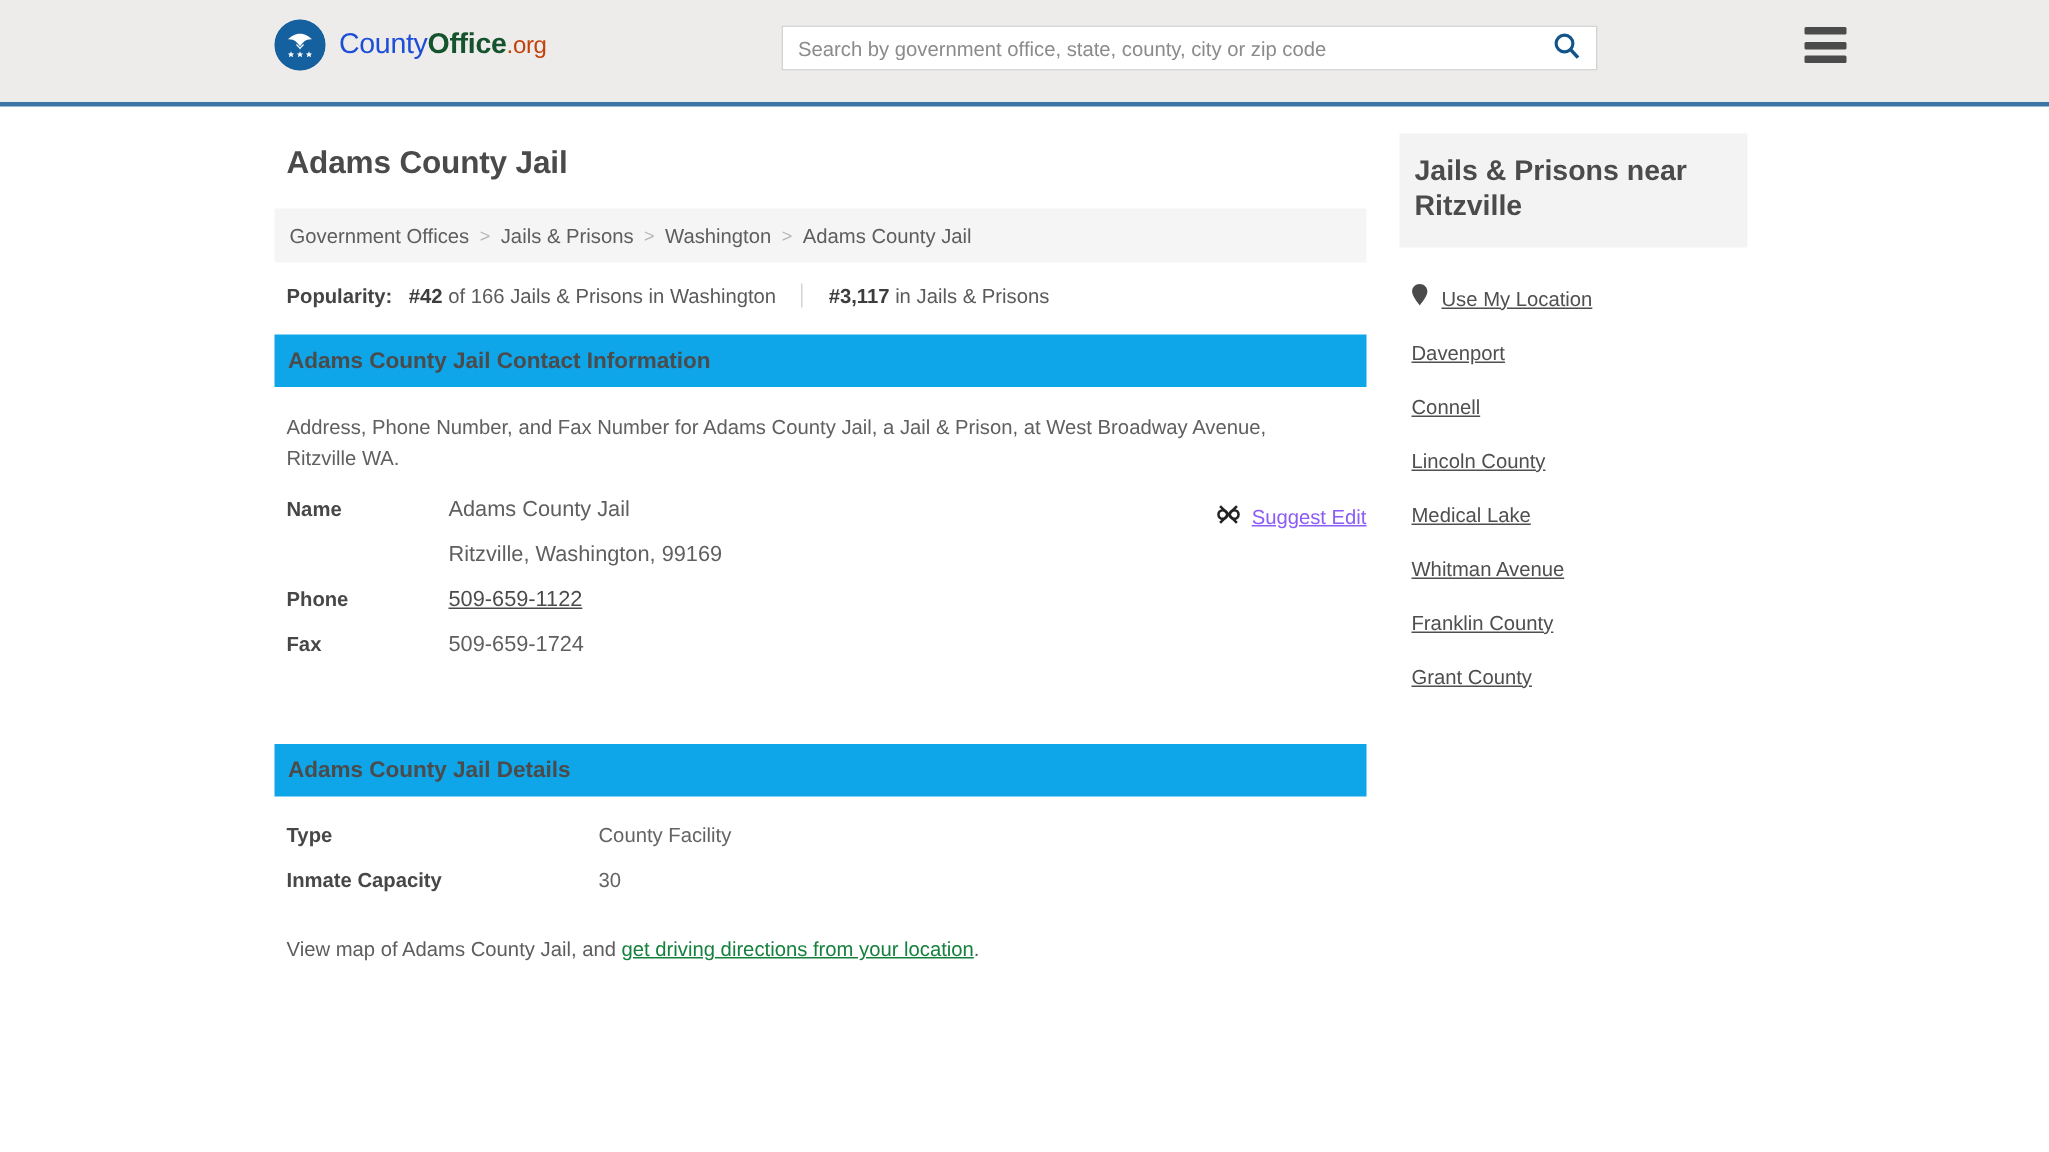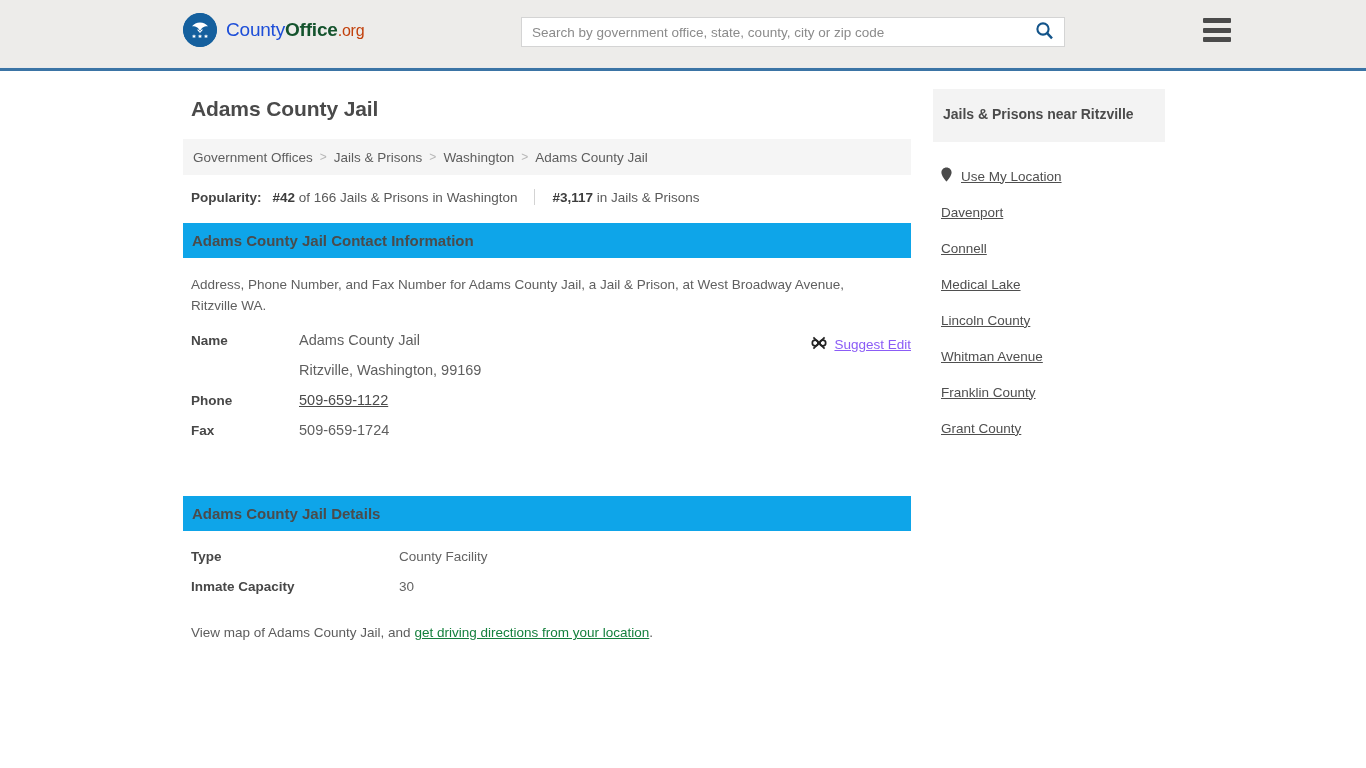--- a/index.html
+++ b/index.html
@@ -231,21 +231,21 @@
     font-size: 13.5px;
     color: #5d5d5d;
     margin: 16px 0 0 8px;
   }
   .map-desc a { color: #15803d; text-decoration: underline; }
 
   
   .side-head {
     background: #f3f3f3;
     padding: 14px 14px 16px 10px;
-    font-size: 14px;
+    font-size: 19px;
     font-weight: bold;
     color: #4b4b4b;
     line-height: 23px;
   }
   .side-links { padding-top: 16px; }
   .side-link-row {
     display: flex;
     align-items: center;
     gap: 9px;
     padding: 0 0 0 8px;
@@ -389,24 +389,24 @@
         <a href="#">Use My Location</a>
       </div>
 
       <div class="side-link-row">
         <a href="#">Davenport</a>
       </div>
       <div class="side-link-row">
         <a href="#">Connell</a>
       </div>
       <div class="side-link-row">
+        <a href="#">Lincoln County</a>
+      </div>
+      <div class="side-link-row">
         <a href="#">Medical Lake</a>
-      </div>
-      <div class="side-link-row">
-        <a href="#">Lincoln County</a>
       </div>
       <div class="side-link-row">
         <a href="#">Whitman Avenue</a>
       </div>
       <div class="side-link-row">
         <a href="#">Franklin County</a>
       </div>
       <div class="side-link-row">
         <a href="#">Grant County</a>
       </div>

